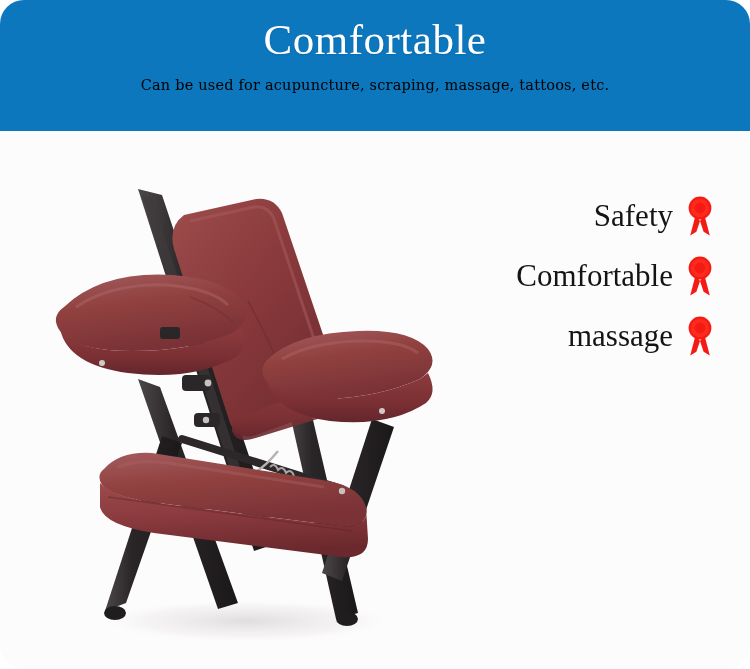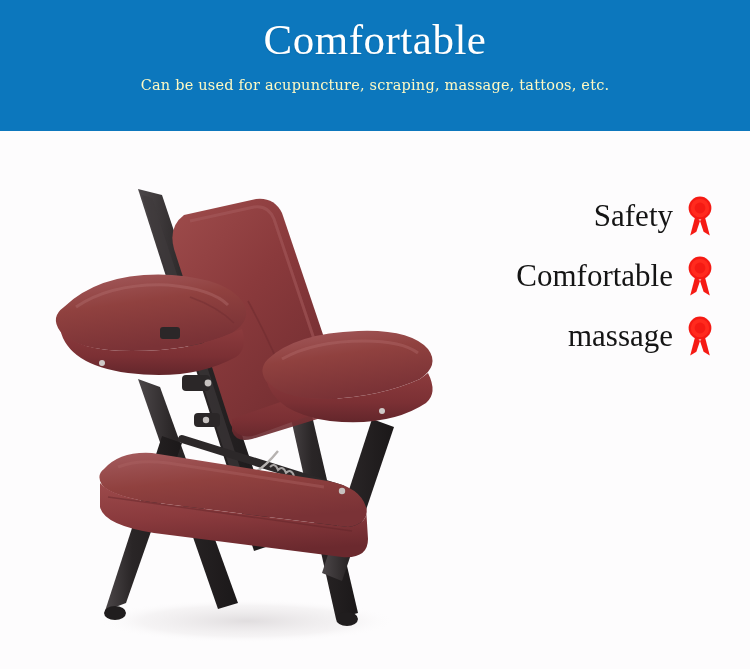--- a/index.html
+++ b/index.html
@@ -9,20 +9,21 @@
   }
   body {
     font-family: "Liberation Serif", serif;
   }
   .banner {
     position: relative;
     width: 750px;
     height: 669px;
     overflow: hidden;
     background: #fdfcfd;
+    border-radius: 24px;
   }
 
   
   .header {
     position: absolute;
     left: 0;
     top: 0;
     width: 750px;
     height: 131px;
     background: #0c77bd;
@@ -42,21 +43,21 @@
     font-weight: 400;
     text-shadow: 0 1px 2px rgba(0,0,0,0.10);
     white-space: nowrap;
   }
   .header-subtitle {
     margin-top: 12px;
     font-family: "DejaVu Serif", serif;
     font-size: 14.5px;
     line-height: 18px;
     letter-spacing: 0.2px;
-    color: #fef9c3;
+    color: #000000;
     font-weight: 400;
     white-space: nowrap;
     text-align: center;
   }
 
   
   .body-area {
     position: absolute;
     left: 0;
     top: 131px;

